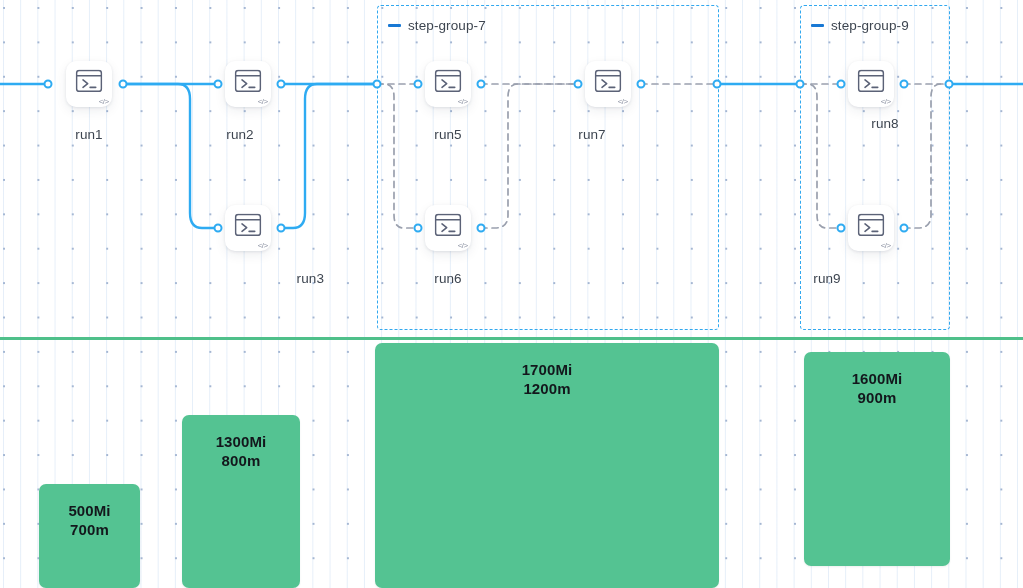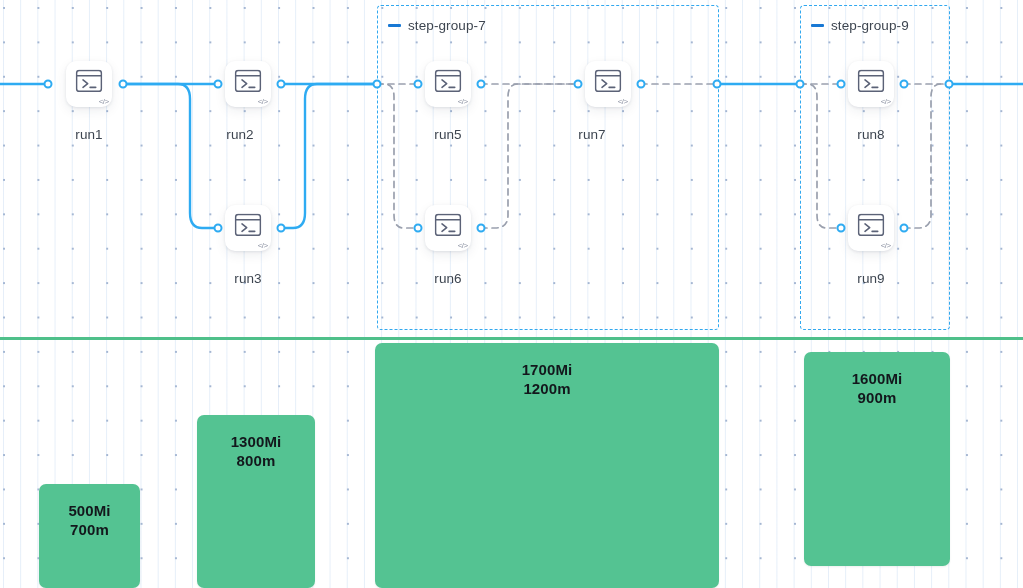--- a/index.html
+++ b/index.html
@@ -206,21 +206,21 @@
       <div class="handle" style="left: 281px; top: 84px; border-color: rgb(46, 171, 242);"></div>
       <div class="node" style="left: 225px; top: 205px;">
         <span class="term-icon"><svg width="27" height="23" viewBox="0 0 27 23">
             <rect x="1.1" y="1.1" width="24.8" height="20.8" rx="2.6" fill="none" stroke="#5b6277" stroke-width="1.5"></rect>
             <line x1="1.1" y1="6.4" x2="25.9" y2="6.4" stroke="#5b6277" stroke-width="1.5"></line>
             <polyline points="7.5,10.5 12.2,14.2 7.5,17.9" fill="none" stroke="#5b6277" stroke-width="1.6" stroke-linecap="round" stroke-linejoin="round"></polyline>
             <line x1="14.6" y1="18" x2="20.2" y2="18" stroke="#5b6277" stroke-width="1.6" stroke-linecap="round"></line>
           </svg></span>
         <span class="code-badge">&lt;/&gt;</span>
       </div>
-      <div class="node-label" style="left: 188px; top: 271px; width: 120px; color: rgb(61, 69, 80);">run3</div>
+      <div class="node-label" style="left: 204px; top: 271px; width: 120px; color: rgb(61, 69, 80); text-align: right;">run3</div>
       <div class="handle" style="left: 218px; top: 228px; border-color: rgb(46, 171, 242);"></div>
       <div class="handle" style="left: 281px; top: 228px; border-color: rgb(46, 171, 242);"></div>
       <div class="node" style="left: 425px; top: 61px;">
         <span class="term-icon"><svg width="27" height="23" viewBox="0 0 27 23">
             <rect x="1.1" y="1.1" width="24.8" height="20.8" rx="2.6" fill="none" stroke="#5b6277" stroke-width="1.5"></rect>
             <line x1="1.1" y1="6.4" x2="25.9" y2="6.4" stroke="#5b6277" stroke-width="1.5"></line>
             <polyline points="7.5,10.5 12.2,14.2 7.5,17.9" fill="none" stroke="#5b6277" stroke-width="1.6" stroke-linecap="round" stroke-linejoin="round"></polyline>
             <line x1="14.6" y1="18" x2="20.2" y2="18" stroke="#5b6277" stroke-width="1.6" stroke-linecap="round"></line>
           </svg></span>
         <span class="code-badge">&lt;/&gt;</span>
@@ -254,49 +254,49 @@
       <div class="handle" style="left: 641px; top: 84px; border-color: rgb(46, 171, 242);"></div>
       <div class="node" style="left: 848px; top: 61px;">
         <span class="term-icon"><svg width="27" height="23" viewBox="0 0 27 23">
             <rect x="1.1" y="1.1" width="24.8" height="20.8" rx="2.6" fill="none" stroke="#5b6277" stroke-width="1.5"></rect>
             <line x1="1.1" y1="6.4" x2="25.9" y2="6.4" stroke="#5b6277" stroke-width="1.5"></line>
             <polyline points="7.5,10.5 12.2,14.2 7.5,17.9" fill="none" stroke="#5b6277" stroke-width="1.6" stroke-linecap="round" stroke-linejoin="round"></polyline>
             <line x1="14.6" y1="18" x2="20.2" y2="18" stroke="#5b6277" stroke-width="1.6" stroke-linecap="round"></line>
           </svg></span>
         <span class="code-badge">&lt;/&gt;</span>
       </div>
-      <div class="node-label" style="left: 811px; top: 127px; width: 120px; color: rgb(61, 69, 80);">run8</div>
+      <div class="node-label" style="left: 811px; top: 116px; width: 120px; color: rgb(61, 69, 80); padding-left: 14px;">run8</div>
       <div class="handle" style="left: 841px; top: 84px; border-color: rgb(46, 171, 242);"></div>
       <div class="handle" style="left: 904px; top: 84px; border-color: rgb(46, 171, 242);"></div>
       <div class="node" style="left: 848px; top: 205px;">
         <span class="term-icon"><svg width="27" height="23" viewBox="0 0 27 23">
             <rect x="1.1" y="1.1" width="24.8" height="20.8" rx="2.6" fill="none" stroke="#5b6277" stroke-width="1.5"></rect>
             <line x1="1.1" y1="6.4" x2="25.9" y2="6.4" stroke="#5b6277" stroke-width="1.5"></line>
             <polyline points="7.5,10.5 12.2,14.2 7.5,17.9" fill="none" stroke="#5b6277" stroke-width="1.6" stroke-linecap="round" stroke-linejoin="round"></polyline>
             <line x1="14.6" y1="18" x2="20.2" y2="18" stroke="#5b6277" stroke-width="1.6" stroke-linecap="round"></line>
           </svg></span>
         <span class="code-badge">&lt;/&gt;</span>
       </div>
-      <div class="node-label" style="left: 811px; top: 271px; width: 120px; color: rgb(61, 69, 80);">run9</div>
+      <div class="node-label" style="left: 767px; top: 271px; width: 120px; color: rgb(61, 69, 80);">run9</div>
       <div class="handle" style="left: 841px; top: 228px; border-color: rgb(46, 171, 242);"></div>
       <div class="handle" style="left: 904px; top: 228px; border-color: rgb(46, 171, 242);"></div>
       <div class="handle" style="left: 377px; top: 84px; border-color: rgb(46, 171, 242);"></div>
       <div class="handle" style="left: 717px; top: 84px; border-color: rgb(46, 171, 242);"></div>
       <div class="handle" style="left: 800px; top: 84px; border-color: rgb(46, 171, 242);"></div>
       <div class="handle" style="left: 949px; top: 84px; border-color: rgb(46, 171, 242);"></div>
     </div>
 
   <div class="divider" id="divider" style="top: 337px; background: rgb(79, 192, 138);"></div>
 
   <div id="bars-layer">
       <div class="bar" style="left: 39px; top: 484px; width: 101px; height: 104px; background: rgb(84, 195, 146);">
         <div class="bar-text" style="color: rgb(19, 23, 28);">500Mi
 700m</div>
       </div>
-      <div class="bar" style="left: 197px; top: 415px; width: 118px; height: 173px; background: rgb(84, 195, 146);">
+      <div class="bar" style="left: 182px; top: 415px; width: 118px; height: 173px; background: rgb(84, 195, 146);">
         <div class="bar-text" style="color: rgb(19, 23, 28);">1300Mi
 800m</div>
       </div>
       <div class="bar" style="left: 375px; top: 343px; width: 344px; height: 245px; background: rgb(84, 195, 146);">
         <div class="bar-text" style="color: rgb(19, 23, 28);">1700Mi
 1200m</div>
       </div>
       <div class="bar" style="left: 804px; top: 352px; width: 146px; height: 214px; background: rgb(84, 195, 146);">
         <div class="bar-text" style="color: rgb(19, 23, 28);">1600Mi
 900m</div>

